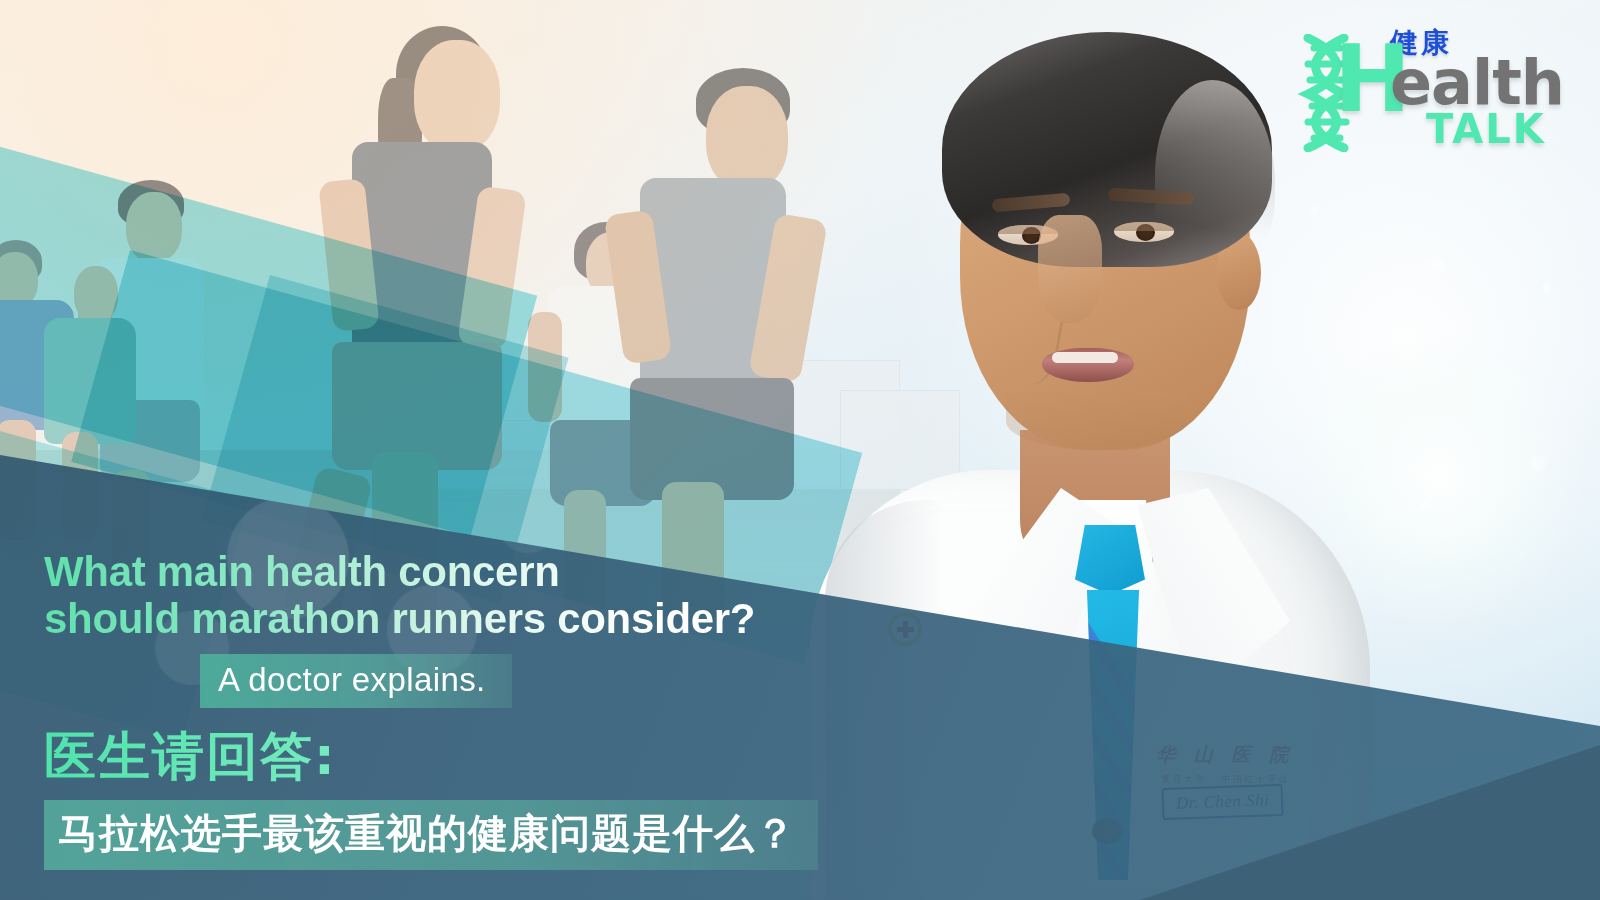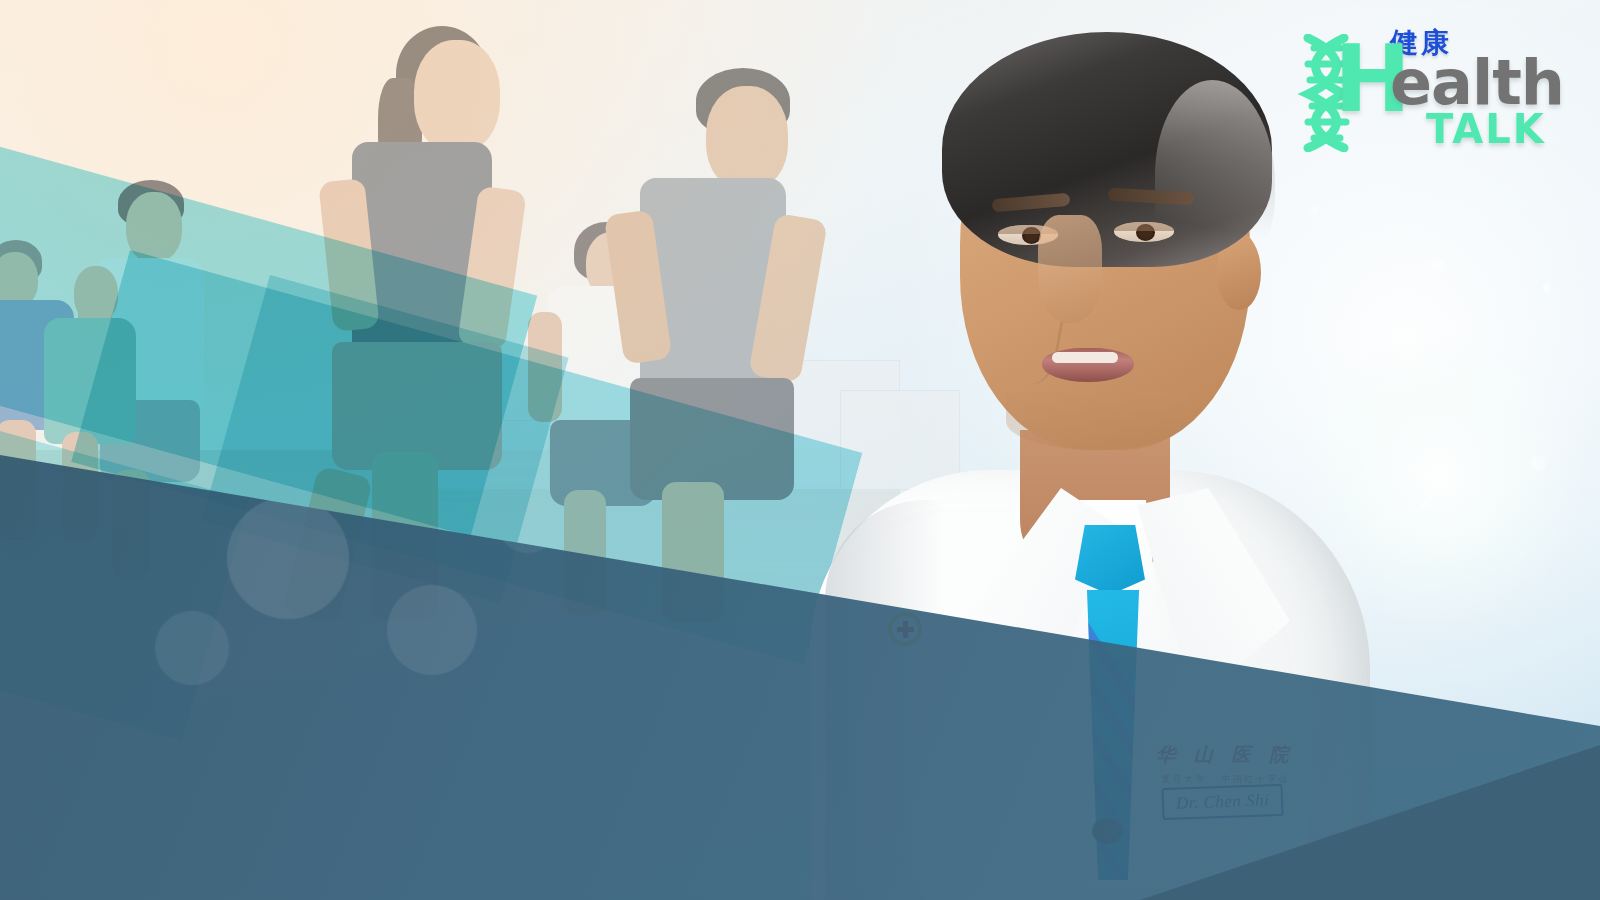--- a/index.html
+++ b/index.html
@@ -400,20 +400,31 @@
     <div class="cheekline"></div>
     <div class="mouth"></div>
     <div class="teeth"></div>
     <div class="chin"></div>
   </div>
 
   <div class="slate"></div>
   <div class="slate-tex"></div>
   <div class="slate-corner"></div>
 
+  <div class="copy">
+    <div class="head-en">What main health concern
+should marathon runners consider?</div>
+    <div class="subbar">
+      <span>A doctor explains.</span>
+    </div>
+    <div class="head-cn">医生请回答:</div>
+    <div class="cn-bar">
+      <span>马拉松选手最该重视的健康问题是什么？</span>
+    </div>
+  </div>
 
   <div class="logo">
     <svg class="dna" width="76" height="118" viewBox="0 0 76 118">
       <g stroke="#4fe8b0" stroke-width="9" fill="none" stroke-linecap="round">
         <path d="M56 4 C18 22, 18 42, 56 60 C18 78, 18 98, 56 114"></path>
         <path d="M20 4 C58 22, 58 42, 20 60 C58 78, 58 98, 20 114"></path>
       </g>
       <g stroke="#4fe8b0" stroke-width="7" stroke-linecap="round">
         <line x1="26" y1="14" x2="52" y2="14"></line>
         <line x1="20" y1="30" x2="58" y2="30"></line>

